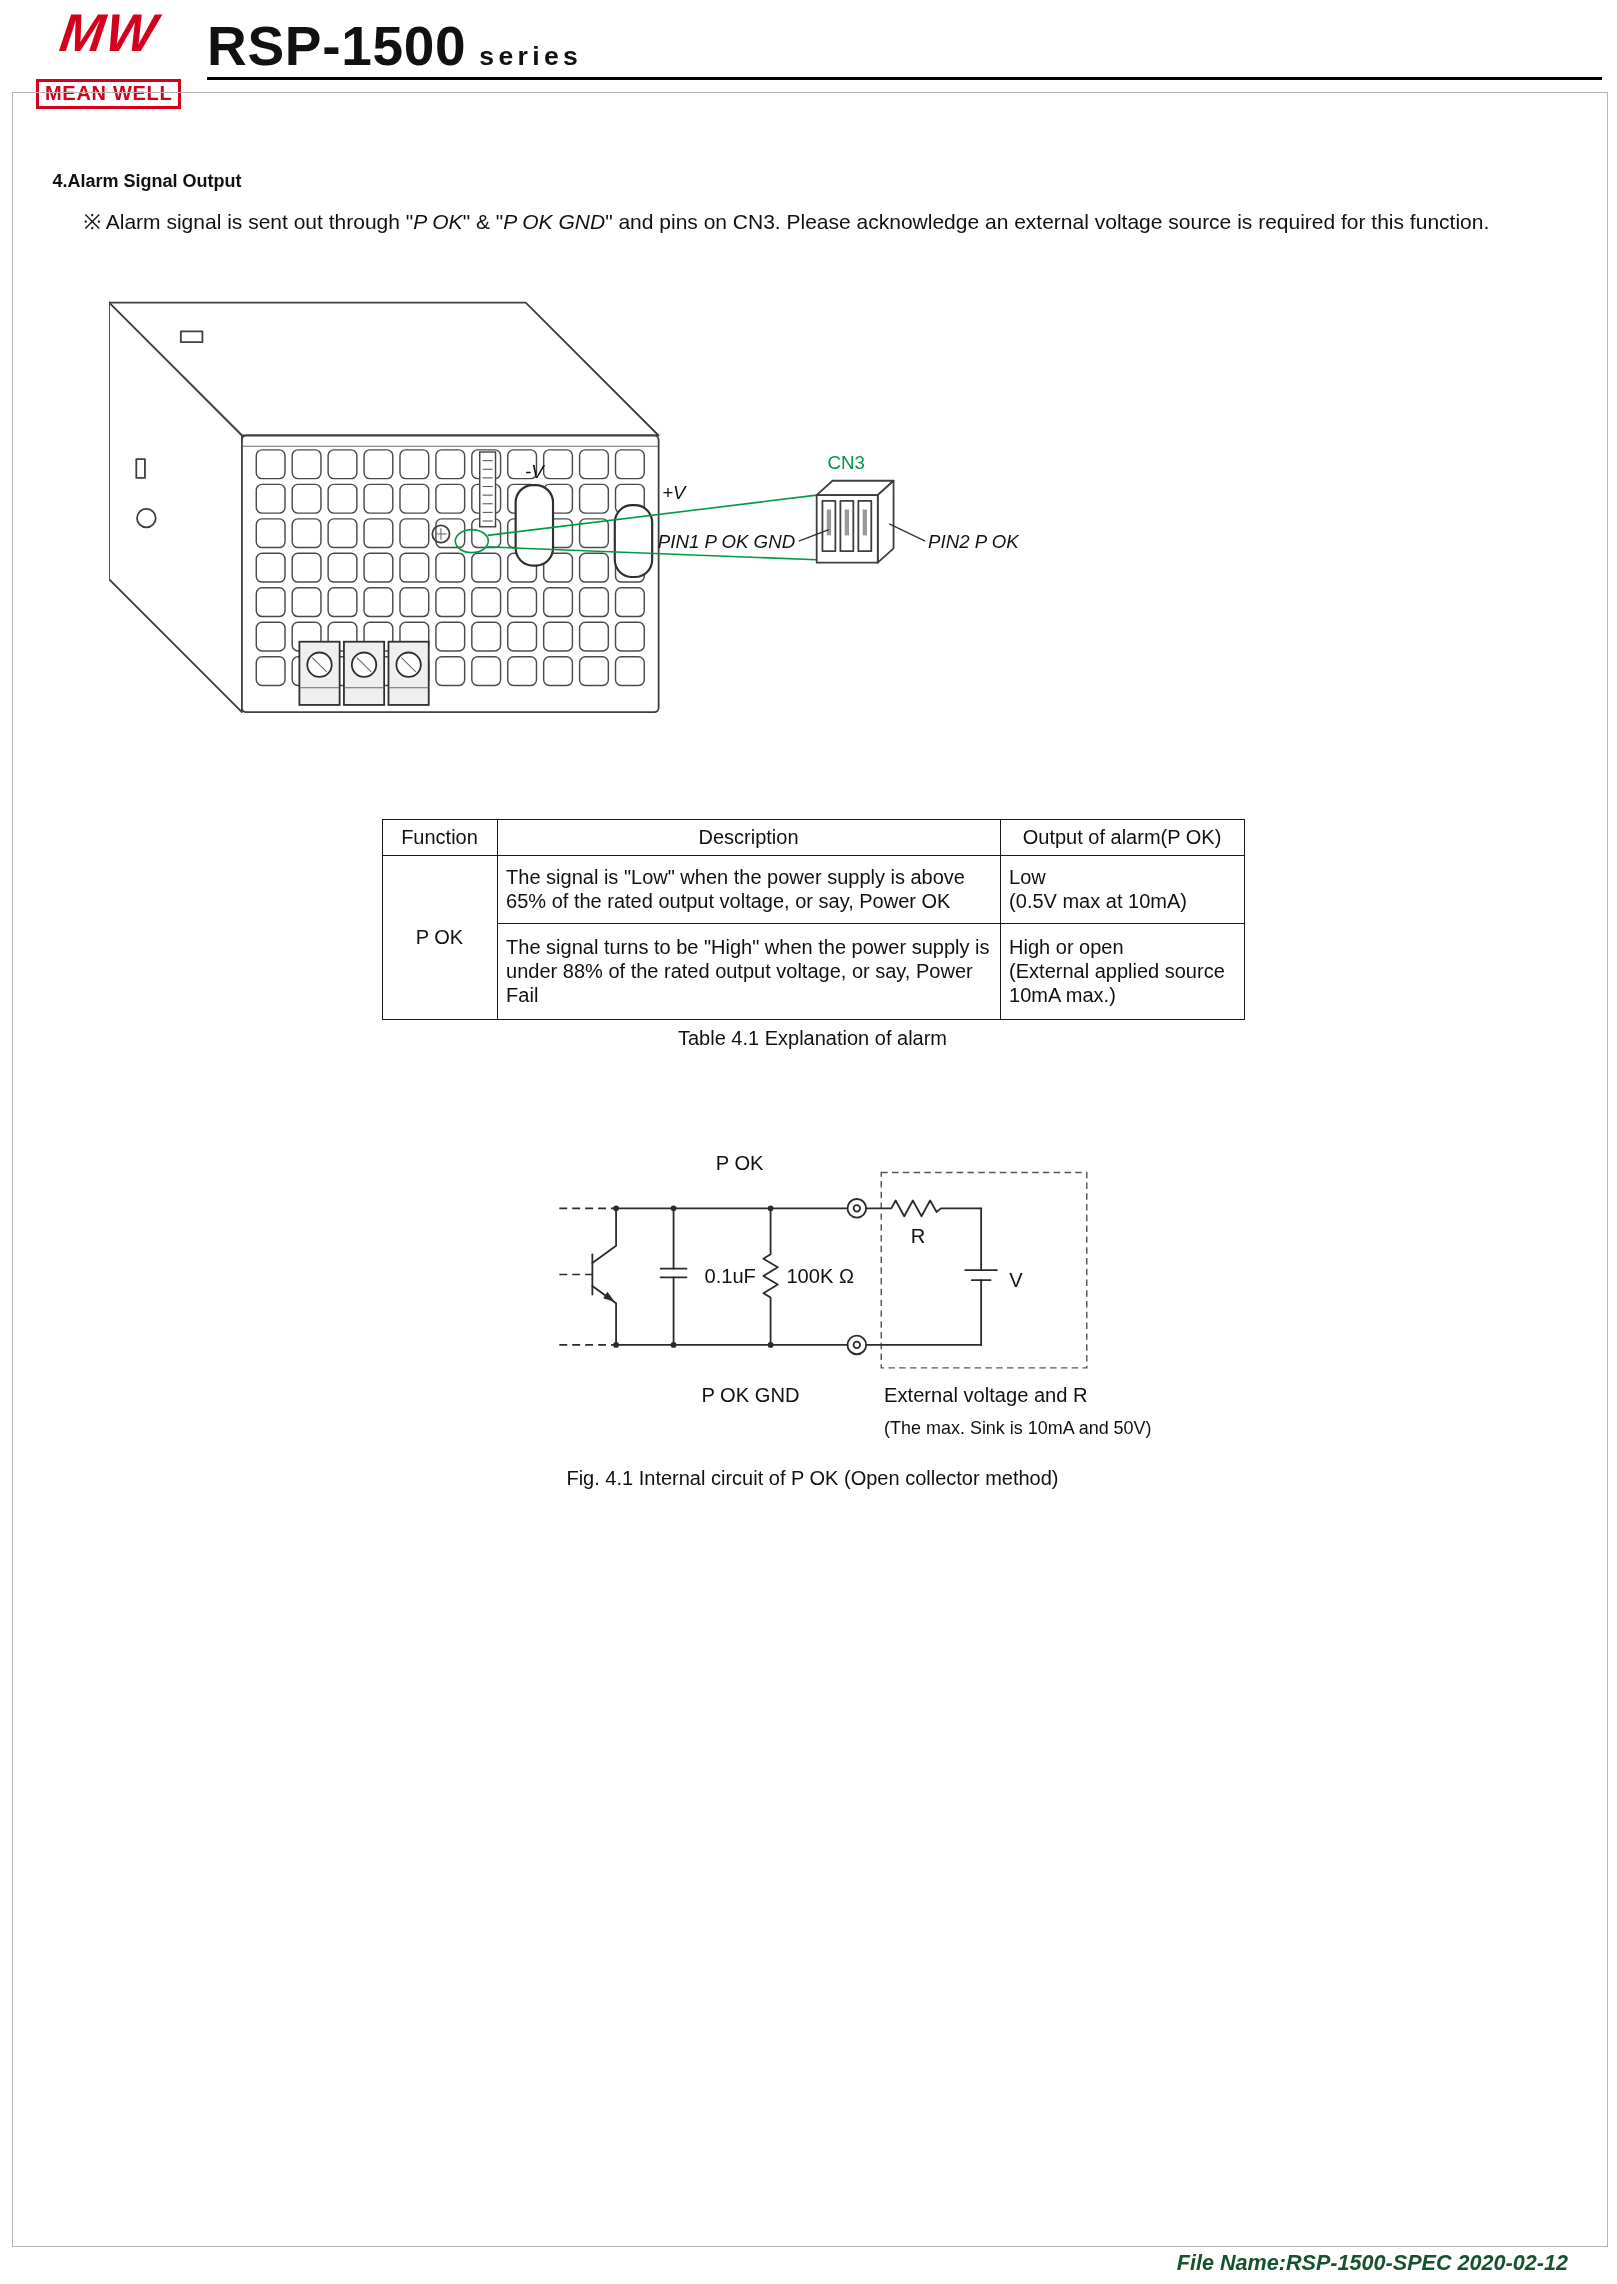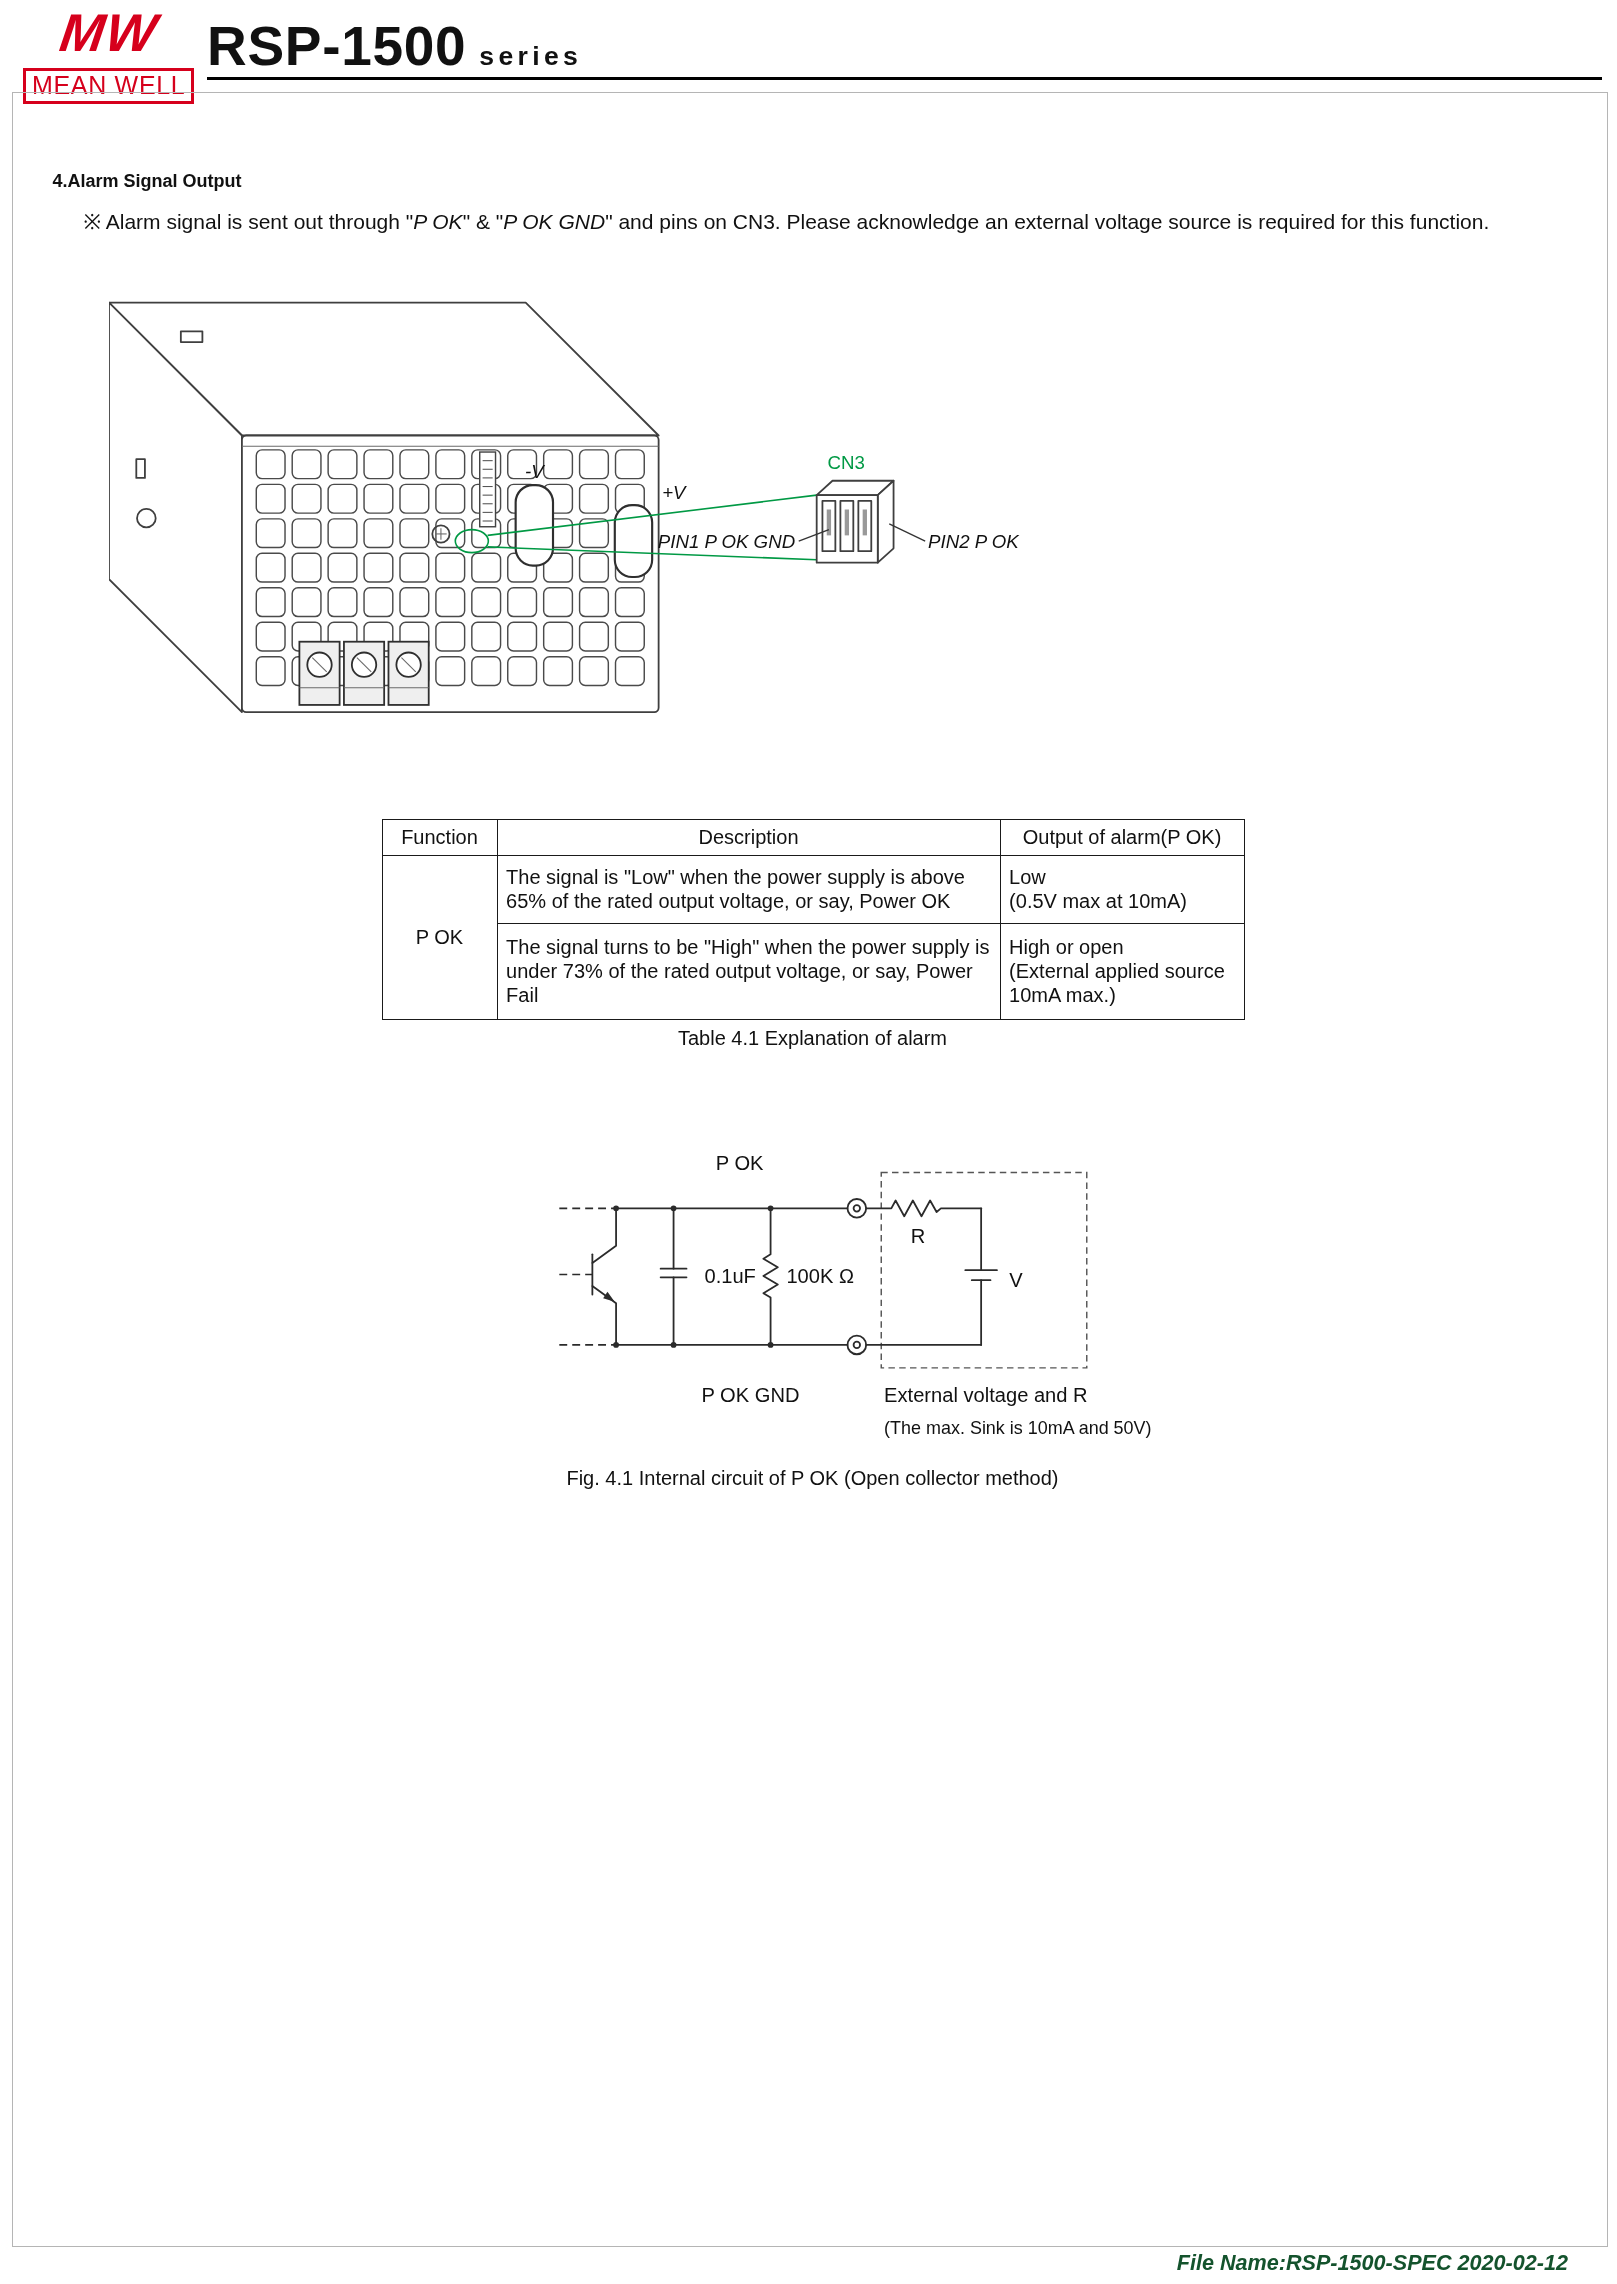--- a/index.html
+++ b/index.html
@@ -2,21 +2,21 @@
 <html style="font-size:11.5px"><head>
 <meta charset="utf-8">
 <style>
   html,body{margin:0;padding:0;background:#fff;}
   body{font-family:"Liberation Sans",sans-serif;color:#111;}
   .page{position:relative;width:1618px;height:2284px;background:#fff;overflow:hidden;}
 
   
   .logo{position:absolute;left:18.7px;top:5.7px;width:180px;text-align:center;}
   .logo-letters{color:#d6001c;font-size:53px;font-weight:bold;font-style:italic;line-height:1.02;transform:skewX(-8deg);letter-spacing:1.4px;}
-  .logo-box{display:inline-block;border:3.6px solid #d6001c;color:#d6001c;font-weight:normal;font-size:25px;letter-spacing:0.7px;padding:0.7px 5.7px;margin-top:8px;}
+  .logo-box{display:inline-block;border:3.6px solid #d6001c;color:#d6001c;font-weight:bold;font-size:20px;letter-spacing:0.7px;padding:0.7px 5.7px;margin-top:19px;}
   .header-main{position:absolute;left:207px;top:5.7px;right:16px;height:68px;border-bottom:3.6px solid #000;display:flex;justify-content:space-between;align-items:flex-end;padding-bottom:2.9px;}
   .doc-title{font-size:31px;font-weight:600;letter-spacing:0.4px;padding-left:17px;padding-bottom:4.3px;}
   .series{display:flex;align-items:baseline;padding-right:4.3px;}
   .series-name{font-size:55px;font-weight:bold;letter-spacing:0.7px;line-height:1;}
   .series-suffix{font-size:26.6px;font-weight:bold;letter-spacing:4.3px;margin-left:13px;}
 
   
   .content-box{position:absolute;left:11.5px;top:92px;width:1594px;height:2153px;border:1.4px solid #b5b5b5;}
   .section-heading{position:absolute;left:40px;top:78px;font-size:18px;font-weight:bold;text-align:center;}
   .note{position:absolute;left:47px;top:114px;font-size:21px;width:1423px;margin-left:24px;}
@@ -250,21 +250,21 @@
           <th>Description</th>
           <th>Output of alarm(P OK)</th>
         </tr>
         <tr class="row-1">
           <td class="c-center" rowspan="2">P OK</td>
           <td>The signal is "Low" when the power supply is above 65% of the rated output voltage, or say, Power OK</td>
           <td class="cell-output">Low
 (0.5V max at 10mA)</td>
         </tr>
         <tr class="row-2">
-          <td>The signal turns to be "High" when the power supply is under 73% of the rated output voltage, or say, Power Fail</td>
+          <td>The signal turns to be "High" when the power supply is under 88% of the rated output voltage, or say, Power Fail</td>
           <td class="cell-output">High or open
 (External applied source
  10mA max.)</td>
         </tr>
       </tbody>
         </table>
     </div>
     <div class="table-caption">Table 4.1 Explanation of alarm</div>
 
 

